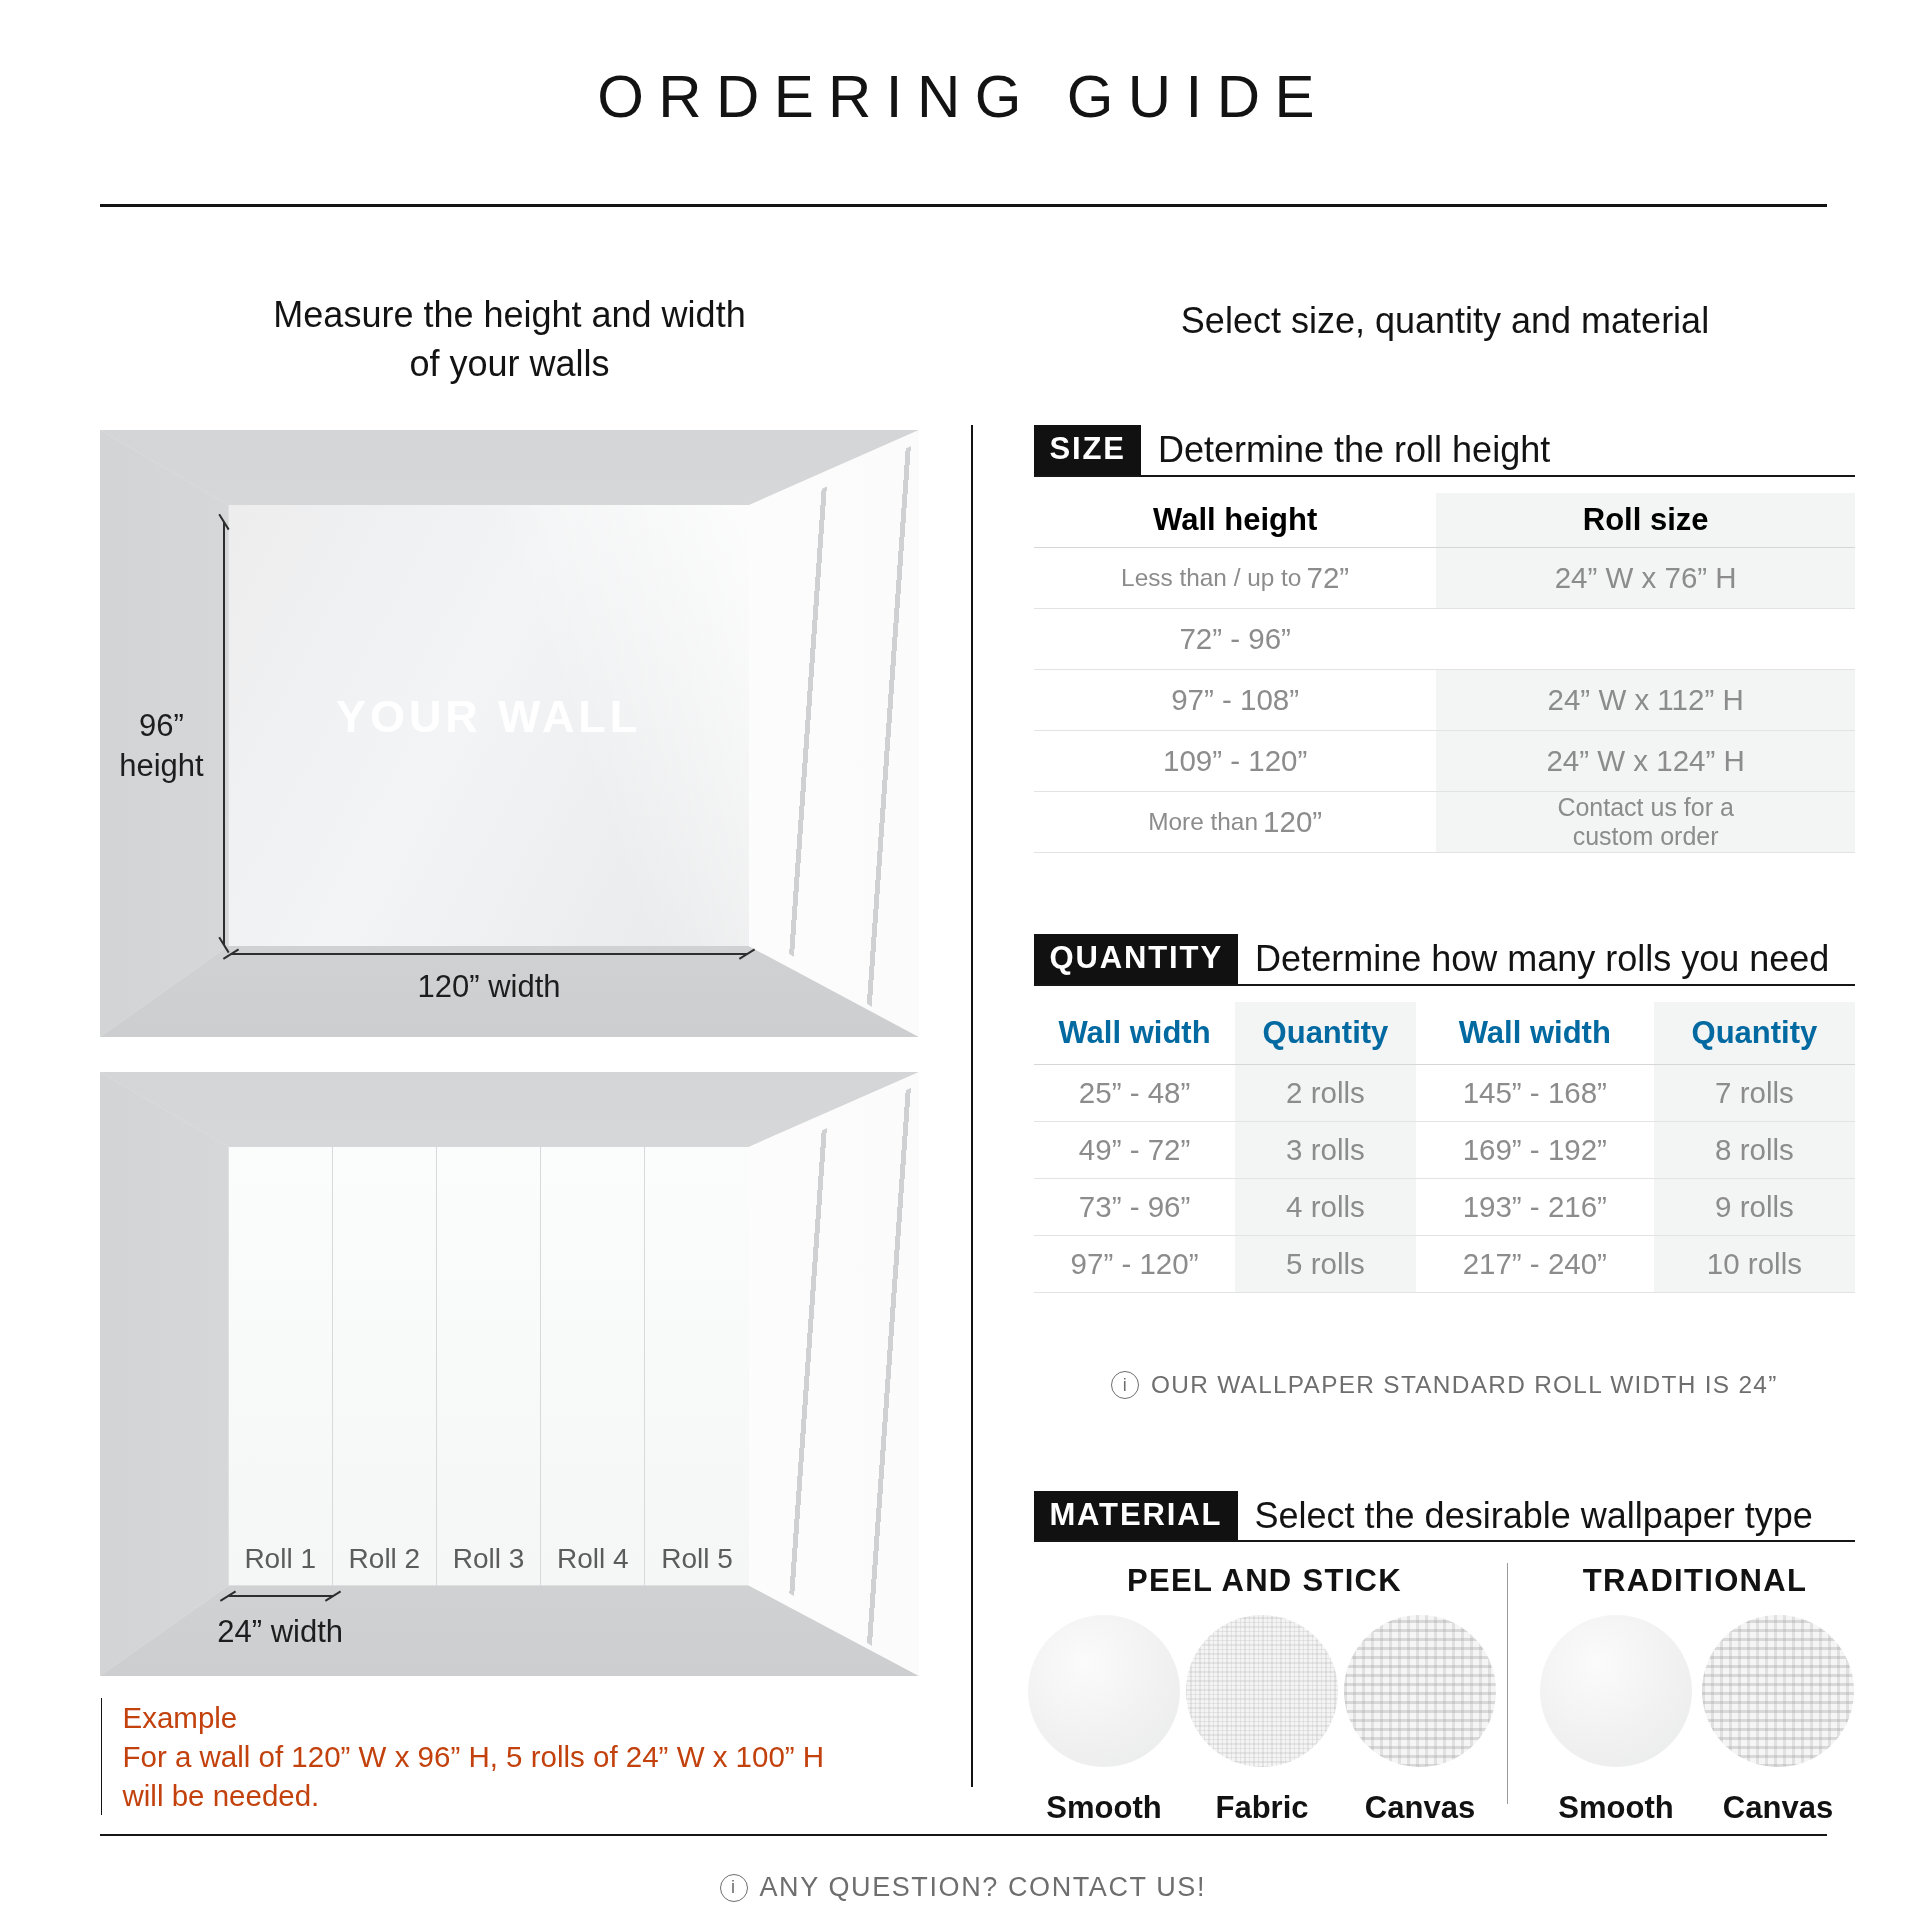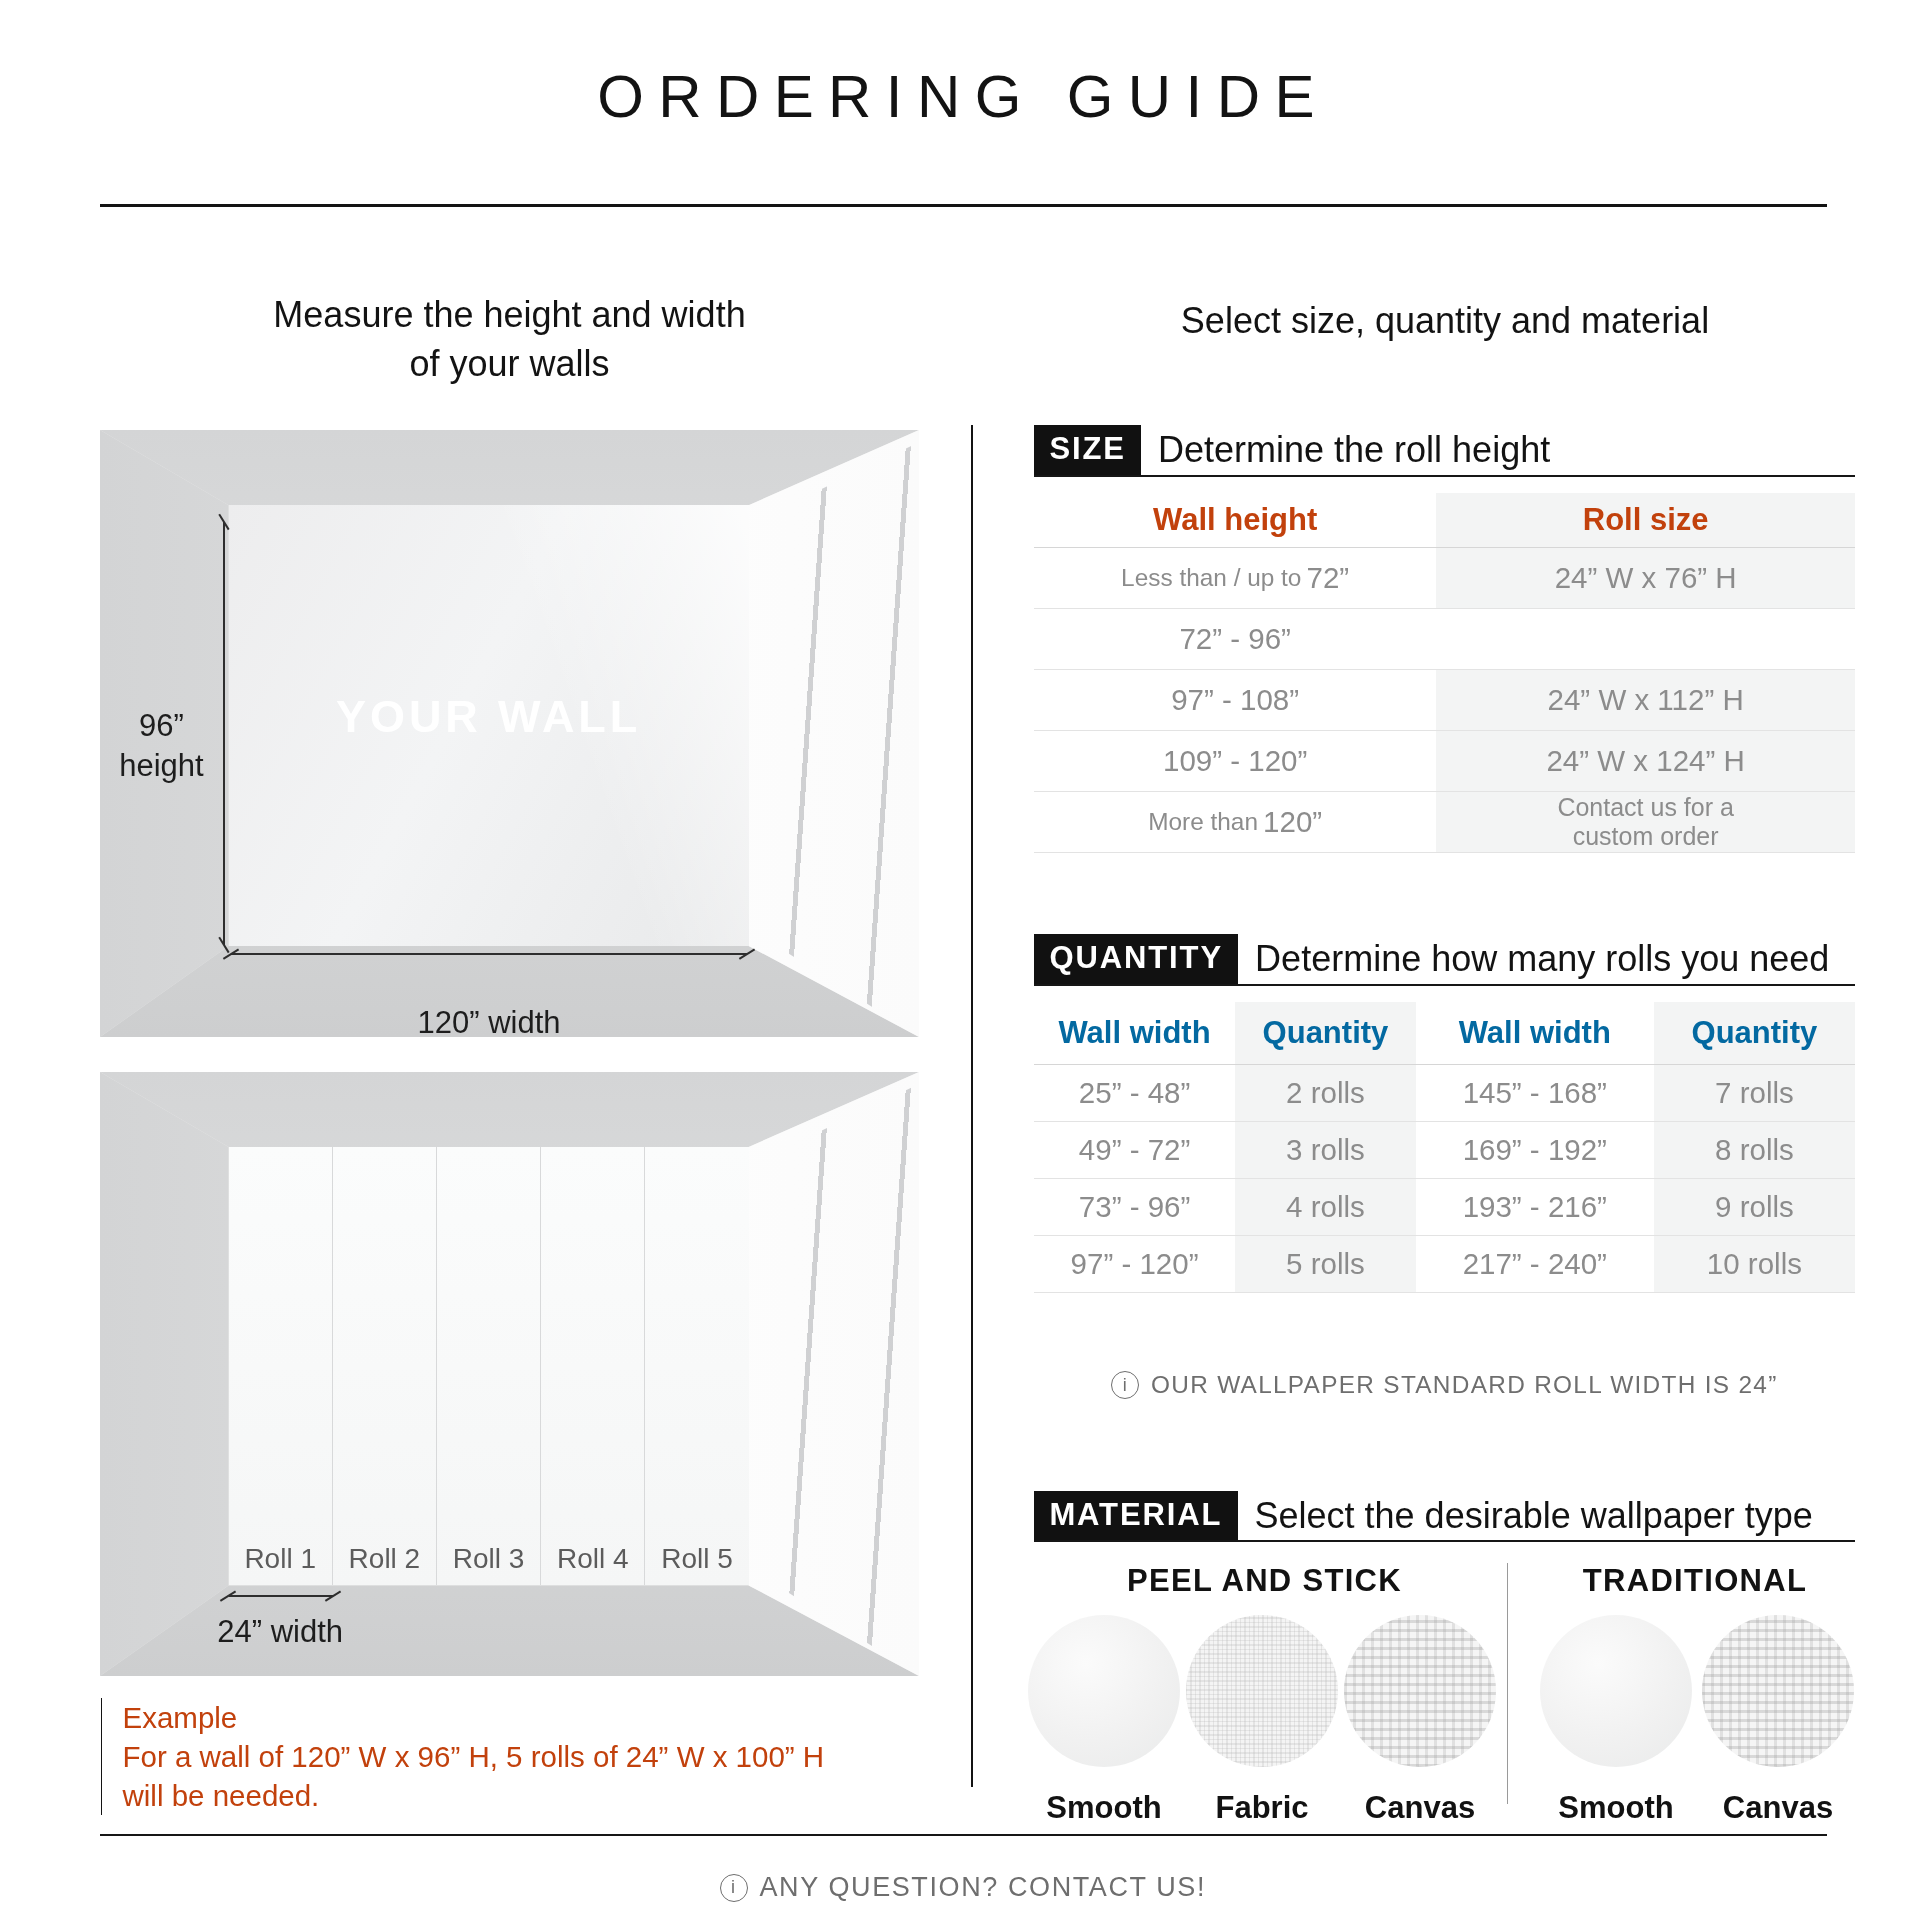--- a/index.html
+++ b/index.html
@@ -47,21 +47,21 @@
   .dim-v::before{top:-1.3px;} .dim-v::after{bottom:-1.3px;}
   .dim-v-label{position:absolute;left:1%;top:45.5%;width:13%;text-align:center;z-index:4;
                font-size:31px;line-height:40px;color:#1d1d1d;}
   .dim-v-label span{display:block;}
   .dim-h{position:absolute;height:1.9px;background:#2e2e2e;z-index:4;}
   .dim-h::before,.dim-h::after{content:"";position:absolute;top:-8.3px;height:18px;width:1.9px;
     background:#2e2e2e;transform:rotate(58deg);}
   .dim-h::before{left:-1.3px;} .dim-h::after{right:-1.3px;}
   .dim-h.r1{left:16%;top:86.2%;width:63%;}
   .dim-h-label{position:absolute;text-align:center;font-size:31px;color:#1d1d1d;z-index:4;}
-  .dim-h-label.r1{left:16%;top:88.8%;width:63%;margin-top:36px;}
+  .dim-h-label.r1{left:16%;top:88.8%;width:63%;}
   .dim-h.r2{left:15.7%;top:86.6%;width:12.7%;}
   .dim-h-label.r2{left:9%;top:89.8%;width:26%;}
 
   
   .panels{position:absolute;left:15.7%;top:12.4%;width:63.5%;height:72.6%;display:flex;z-index:2;}
   .panel{flex:1;position:relative;background:linear-gradient(180deg,#fbfcfc 0%,#f5f6f6 100%);}
   .panel + .panel{border-left:1.3px solid #d8d9da;}
   .roll-label{position:absolute;bottom:10.3px;left:0;right:0;text-align:center;
               font-size:28px;color:#5c5c5c;}
 
@@ -80,21 +80,21 @@
   
   .size-table{position:absolute;left:1034px;top:493px;width:821px;}
   .t-row{display:flex;border-bottom:1.3px solid #e3e3e3;}
   .size-row{height:60px;}
   .size-row.head{height:54px;border-bottom:1.3px solid #d6d6d6;}
   .size-row .cw{flex:0 0 49%;display:flex;justify-content:center;align-items:center;gap:5.1px;}
   .size-row .cr{flex:1;background:#f3f4f4;display:flex;flex-direction:column;
                 justify-content:center;align-items:center;}
   .t-row.head{font-weight:700;color:#121212;font-size:31px;}
   .t-row .val{font-size:29.5px;color:#8c8c8c;}
-  .t-row.head .val{font-size:31px;color:#c2410c;font-weight:700;}
+  .t-row.head .val{font-size:31px;color:#000000;font-weight:700;}
   .pfx{font-size:24.4px;color:#8c8c8c;}
   .pfx:empty{display:none;}
   .small-line{display:block;font-size:25px;line-height:29.5px;color:#8c8c8c;text-align:center;}
 
   
   .qty-table{position:absolute;left:1034px;top:1002px;width:821px;}
   .q-row{display:flex;height:56px;border-bottom:1.3px solid #e3e3e3;}
   .q-row.head{height:62px;font-weight:700;color:#121212;border-bottom:1.3px solid #d6d6d6;}
   .q-row > div{display:flex;justify-content:center;align-items:center;gap:5.1px;}
   .qc1{flex:0 0 24.5%;} .qc2{flex:0 0 22%;background:#f3f4f4;}

